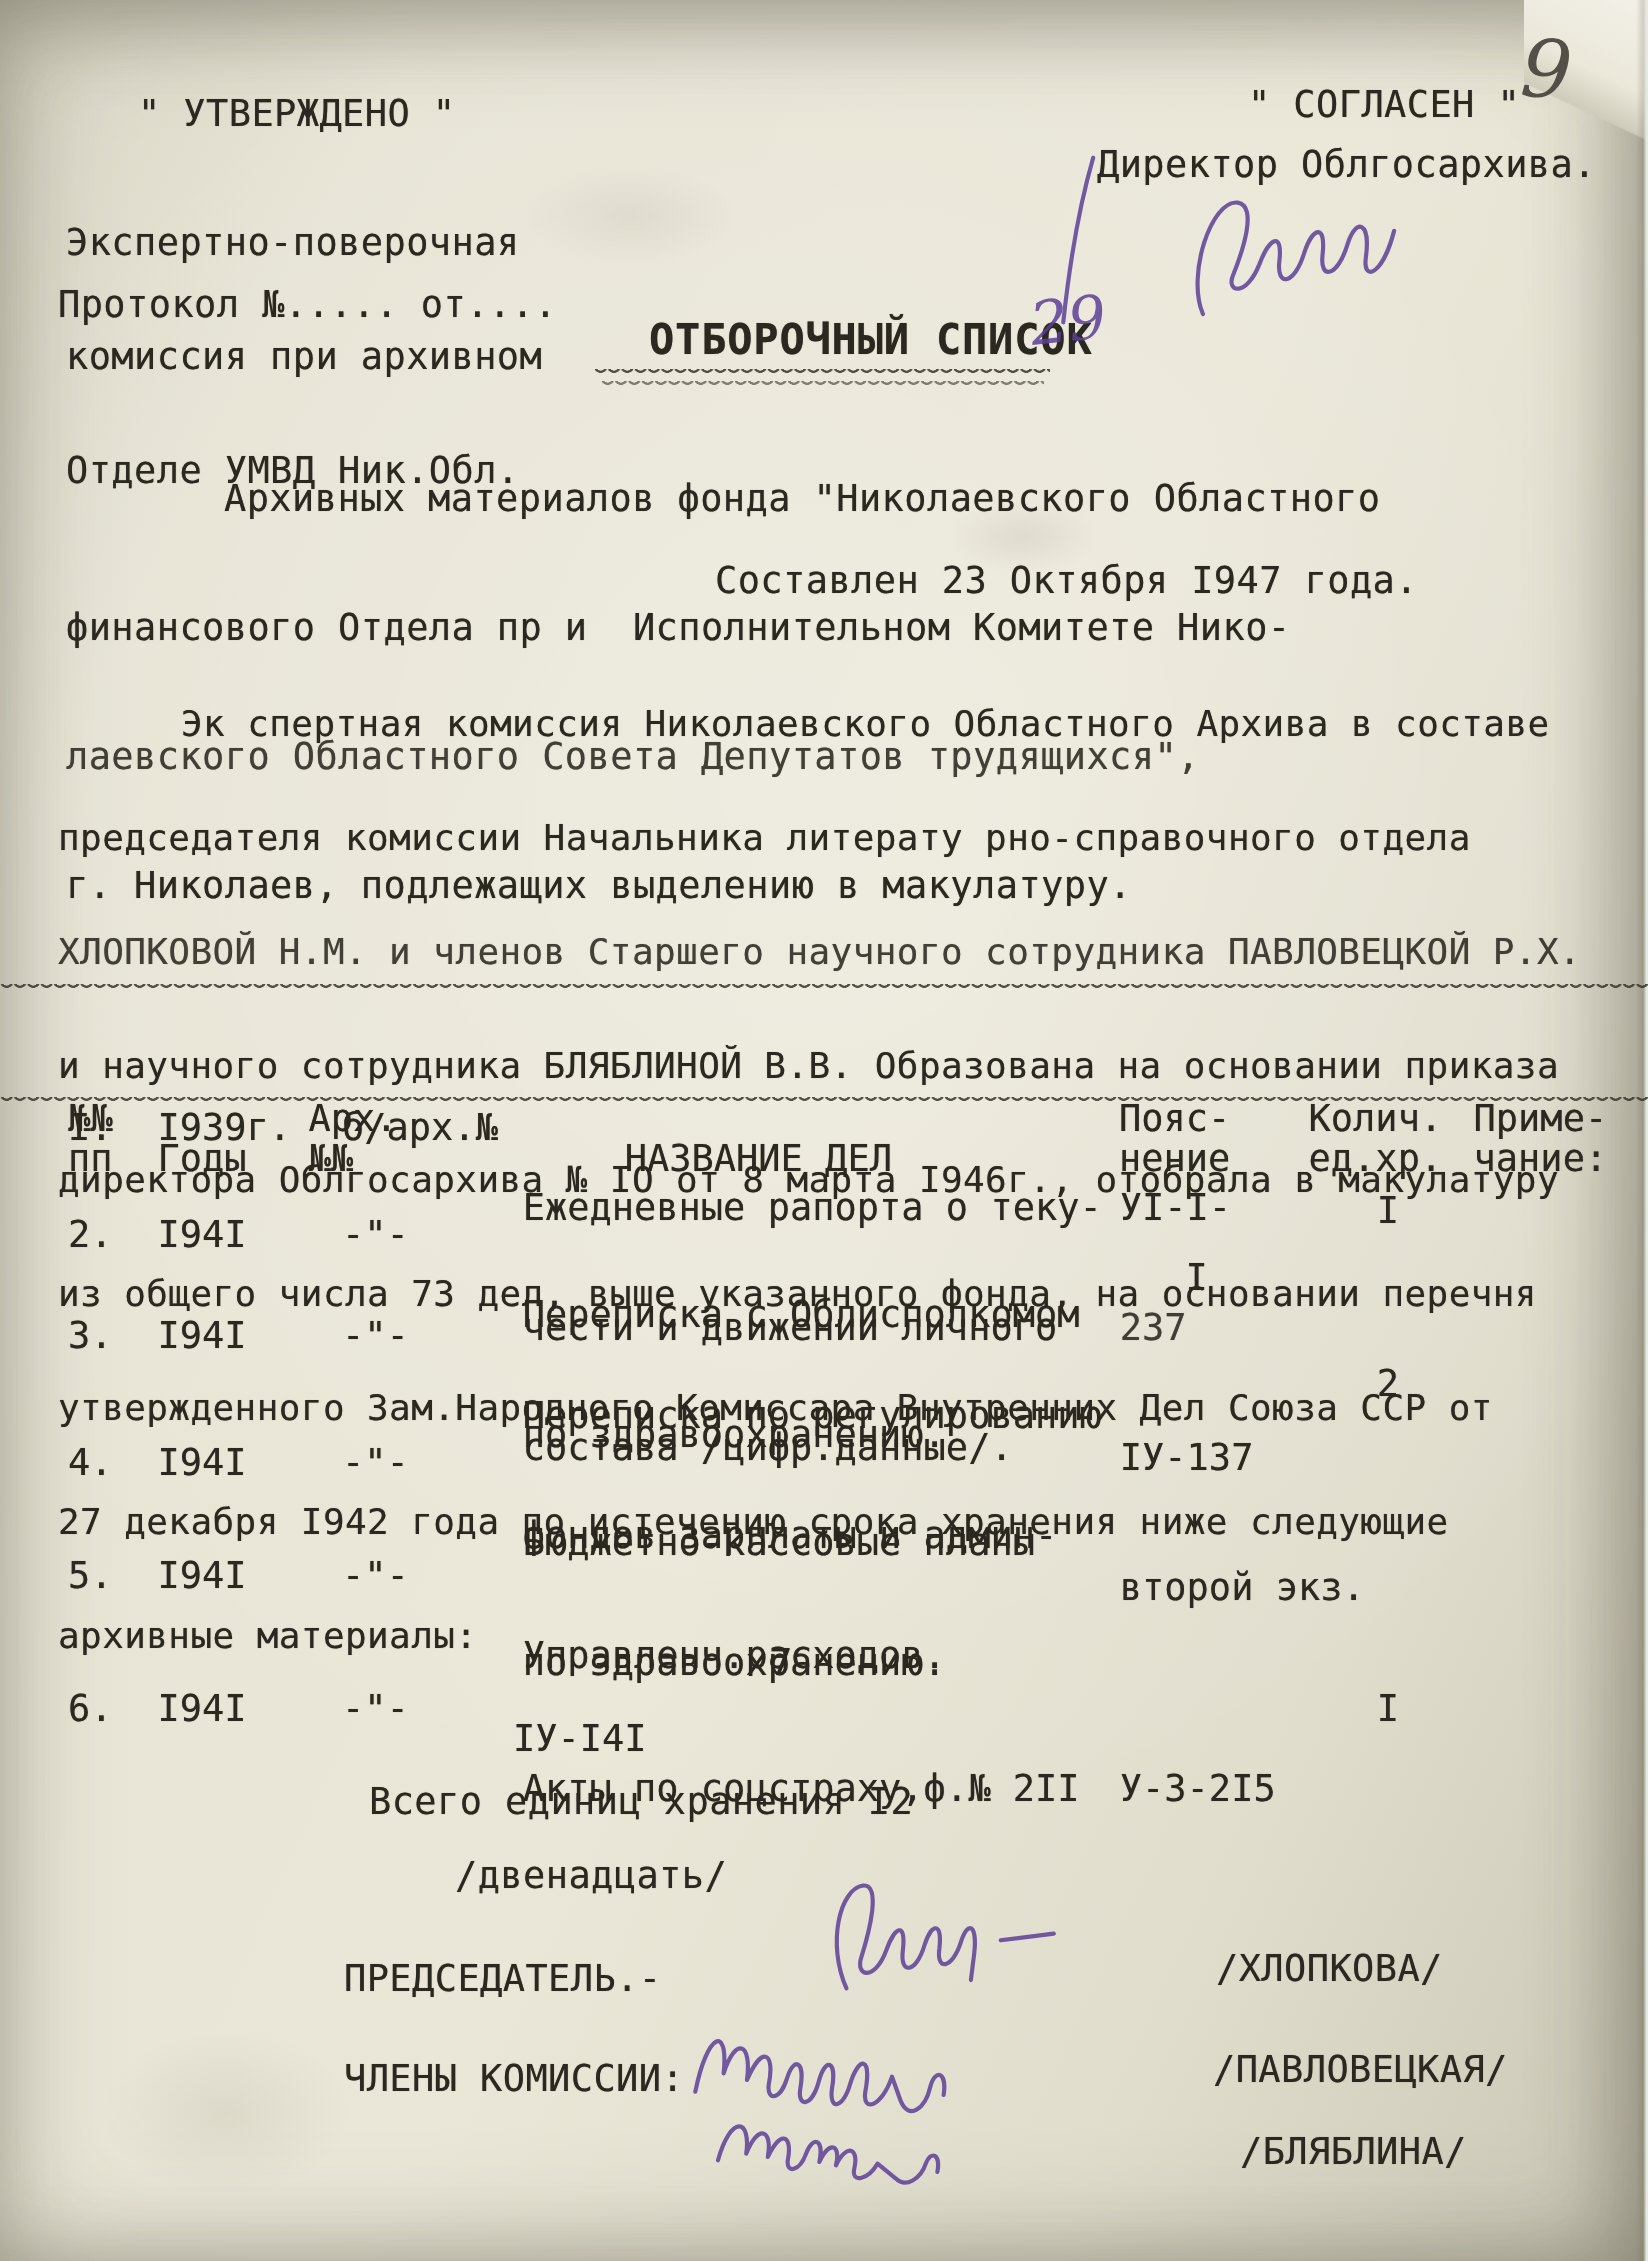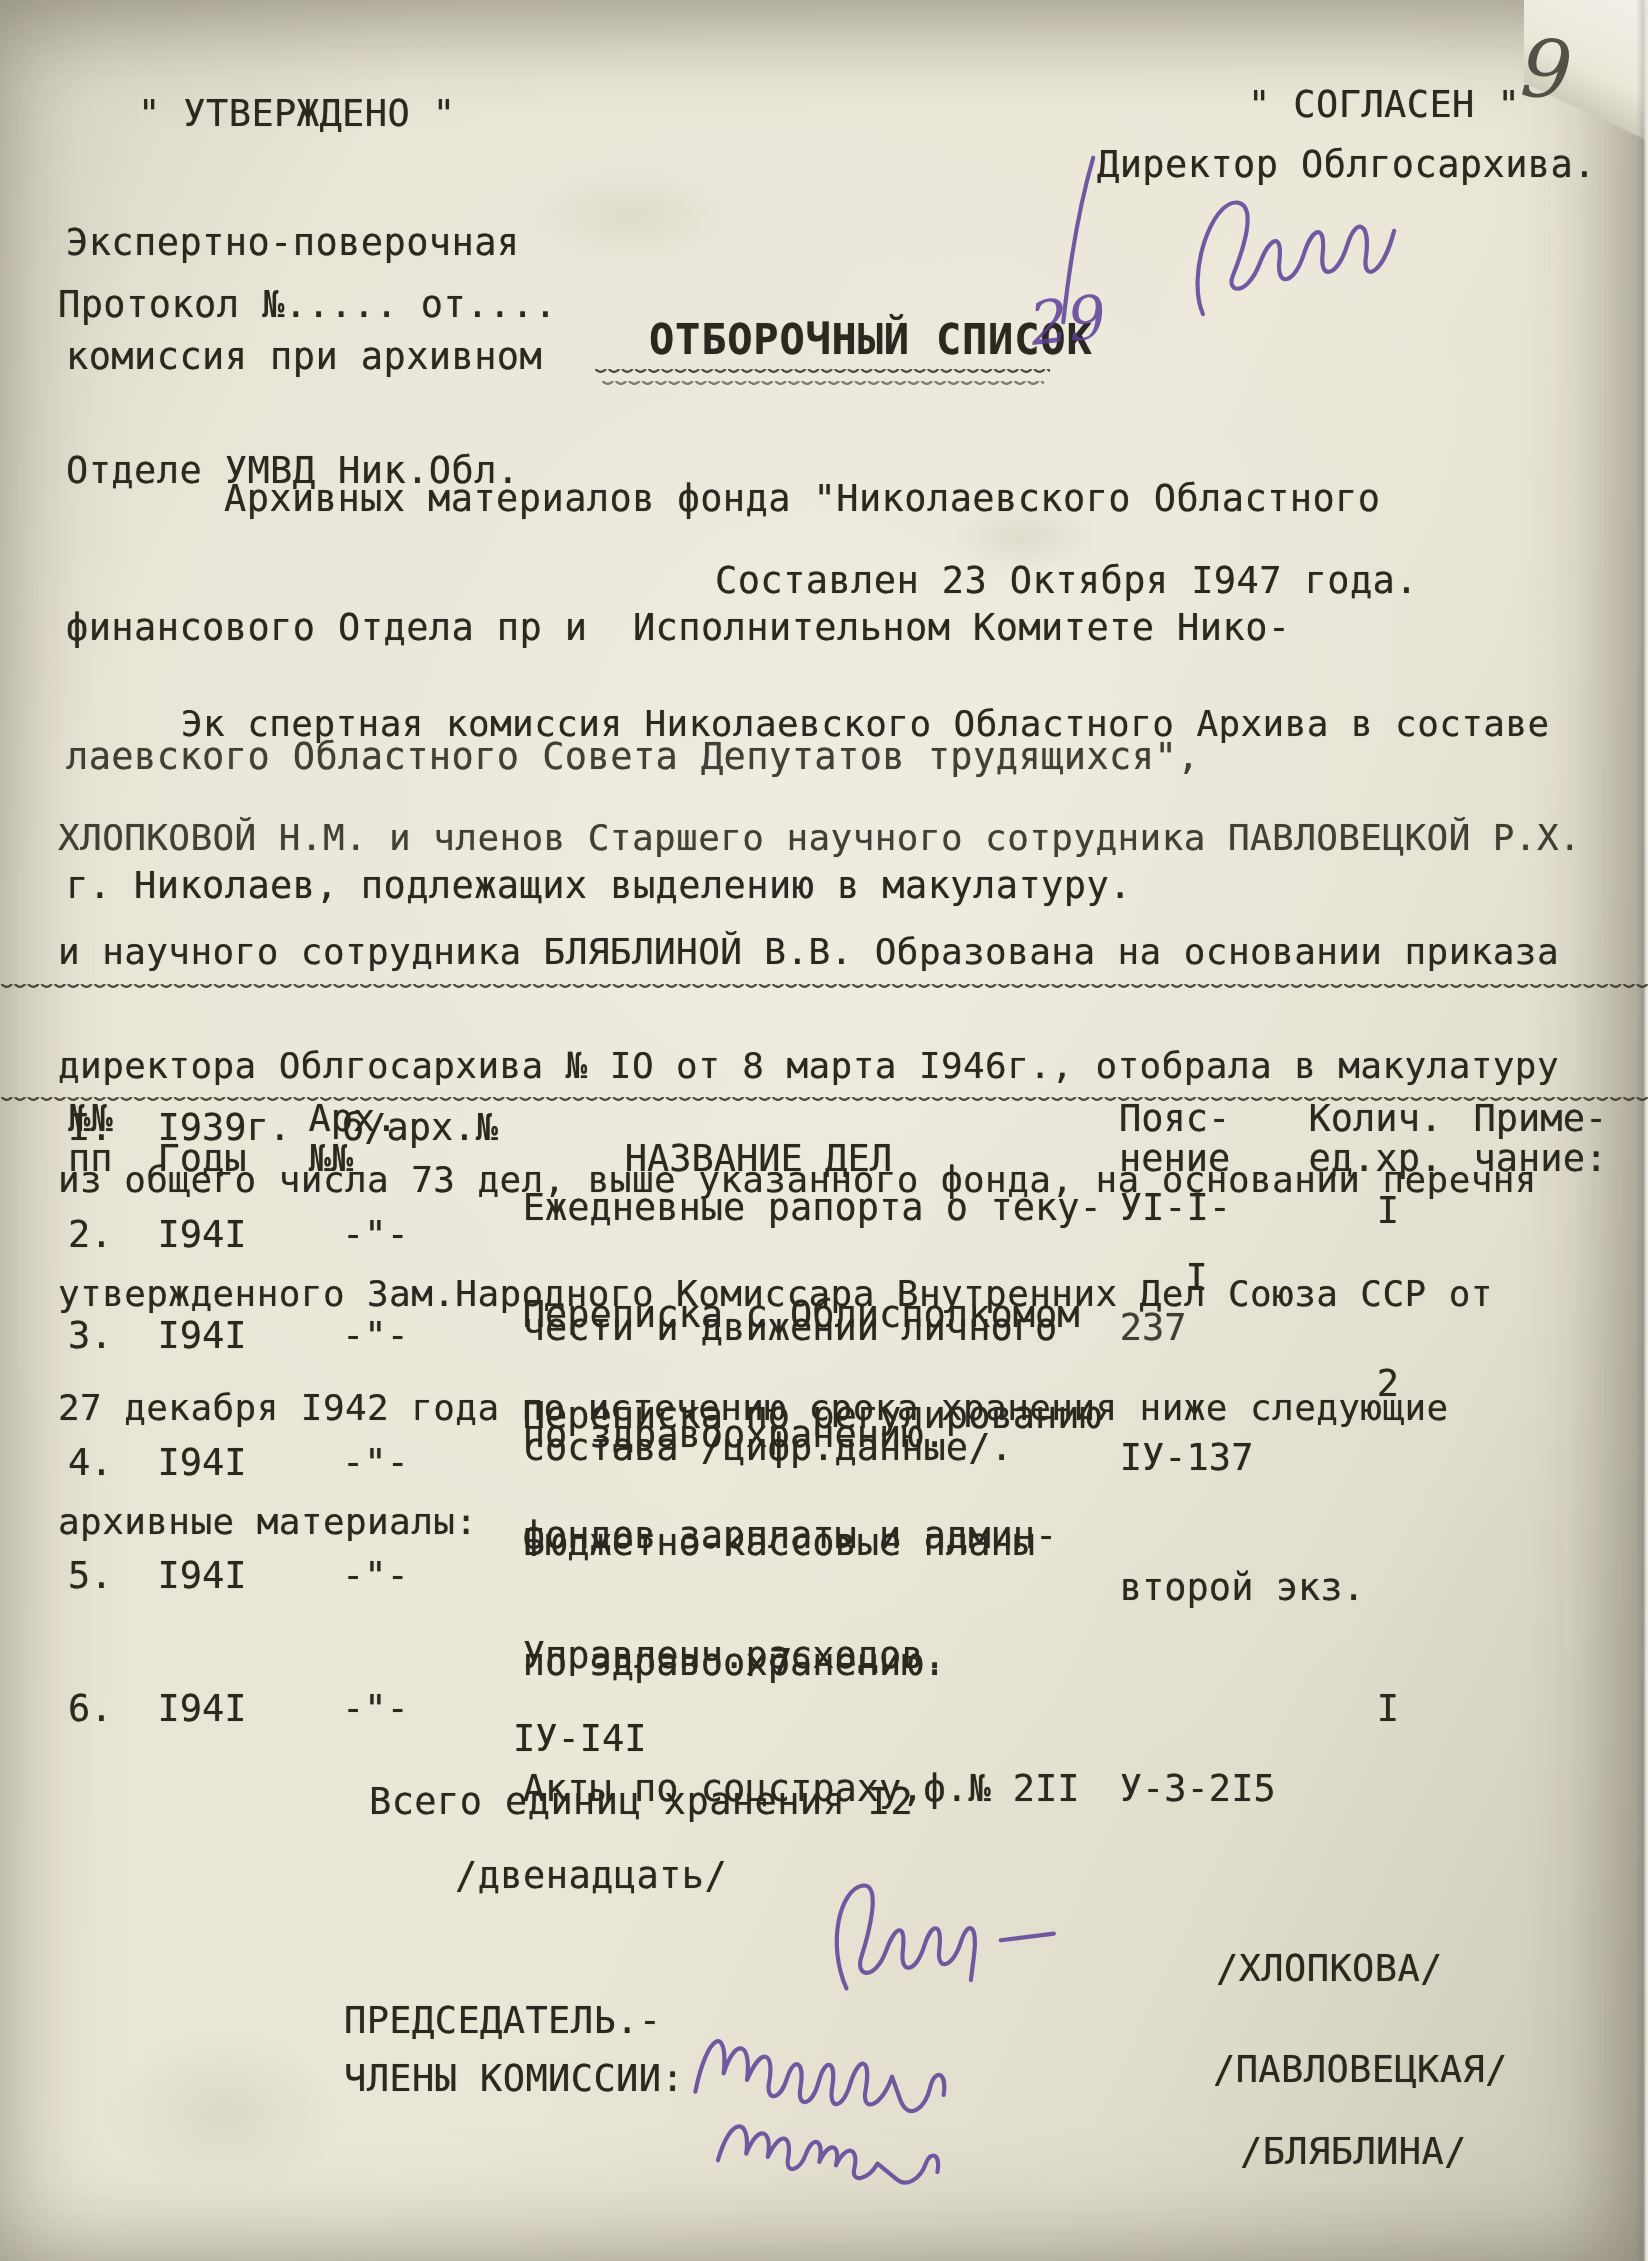--- a/index.html
+++ b/index.html
@@ -99,20 +99,21 @@
     <div class="indent">Архивных материалов фонда "Николаевского Областного</div>
     <div>финансового Отдела пр и  Исполнительном Комитете Нико-</div>
     <div class="soft">лаевского Областного Совета Депутатов трудящихся",</div>
     <div>г. Николаев, подлежащих выделению в макулатуру.</div>
   </div>
 
   <div class="tw" style="left:715px;top:559px;">Составлен 23 Октября I947 года.</div>
 
   <div class="tw blockline" style="left:58px;top:629px;line-height:38px;font-size:36px;">
     <div class="indent2">Эк спертная комиссия Николаевского Областного Архива в составе</div>
+    <div>председателя комиссии Начальника литерату рно-справочного отдела</div>
     <div class="soft">ХЛОПКОВОЙ Н.М. и членов Старшего научного сотрудника ПАВЛОВЕЦКОЙ Р.Х.</div>
     <div>и научного сотрудника БЛЯБЛИНОЙ В.В. Образована на основании приказа</div>
     <div>директора Облгосархива № IO от 8 марта I946г., отобрала в макулатуру</div>
     <div>из общего числа 73 дел, выше указанного фонда, на основании перечня</div>
     <div>утвержденного Зам.Народного Комиссара Внутренних Дел Союза ССР от</div>
     <div>27 декабря I942 года по истечению срока хранения ниже следующие</div>
     <div>архивные материалы:</div>
   </div>
 
   <div class="wavy" style="left:0;top:984px;width:100%;"></div>
@@ -249,21 +250,21 @@
   </div>
 
   <div class="tw" style="left:369px;top:1780px;">Всего единиц хранения I2</div>
   <div class="tw" style="left:455px;top:1854px;">/двенадцать/</div>
 
   <svg class="sig" style="left:811px;top:1864px;" width="275" height="141" viewBox="0 0 330 170">
     <path d="M42 150 C 18 96, 34 30, 62 26 C 84 24, 70 80, 60 112 C 52 136, 76 142, 90 104 C 100 76, 114 68, 110 104 C 106 134, 126 132, 136 98 C 144 72, 158 68, 154 102 C 150 130, 170 126, 180 94 C 188 68, 200 72, 196 108 L 192 140"></path>
     <path d="M228 92 L 292 84" stroke-width="6"></path>
   </svg>
 
-  <div class="tw" style="left:344px;top:1957px;margin-top:42px;">ПРЕДСЕДАТЕЛЬ.-</div>
+  <div class="tw" style="left:344px;top:1957px;">ПРЕДСЕДАТЕЛЬ.-</div>
   <div class="tw" style="left:1216px;top:1947px;">/ХЛОПКОВА/</div>
 
   <div class="tw" style="left:344px;top:2057px;">ЧЛЕНЫ КОМИССИИ:</div>
 
   <svg class="sig" style="left:682px;top:2005px;" width="300" height="125" viewBox="0 0 360 150">
     <path d="M16 104 C 30 34, 56 22, 50 82 C 64 38, 84 44, 78 90 C 96 48, 112 56, 104 96 C 102 116, 118 114, 126 88 C 134 62, 148 66, 142 100 C 138 124, 156 122, 164 92 C 172 62, 186 66, 180 100 C 176 128, 194 124, 202 94 C 212 62, 228 60, 220 104 C 216 130, 240 122, 252 86 L 262 114 C 272 140, 292 124, 298 98 C 304 76, 318 80, 314 108"></path>
   </svg>
   <div class="tw" style="left:1213px;top:2048px;">/ПАВЛОВЕЦКАЯ/</div>
 
   <svg class="sig" style="left:703px;top:2097px;" width="266" height="100" viewBox="0 0 320 120">

